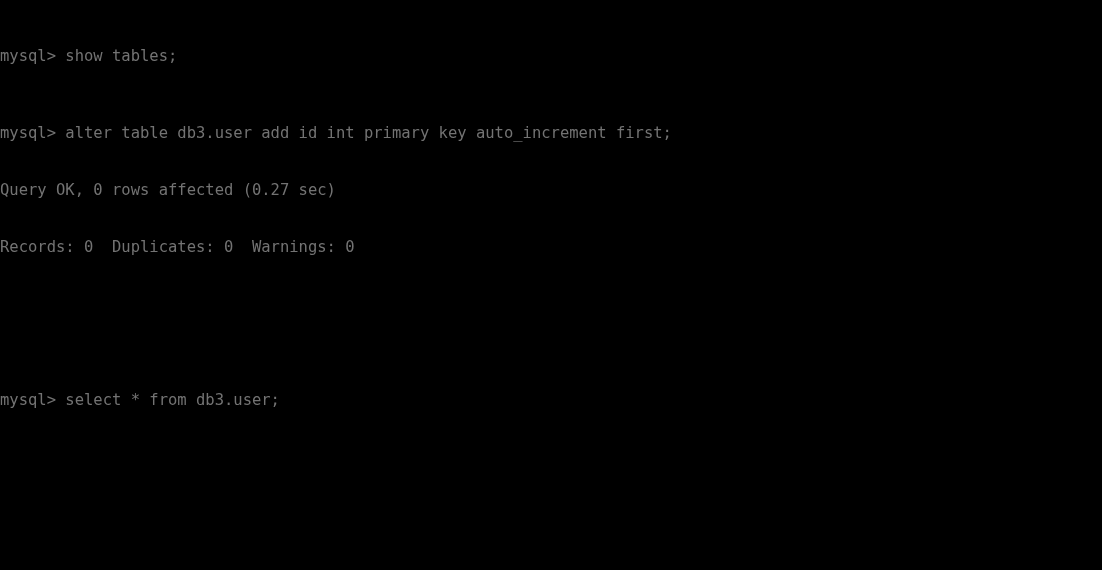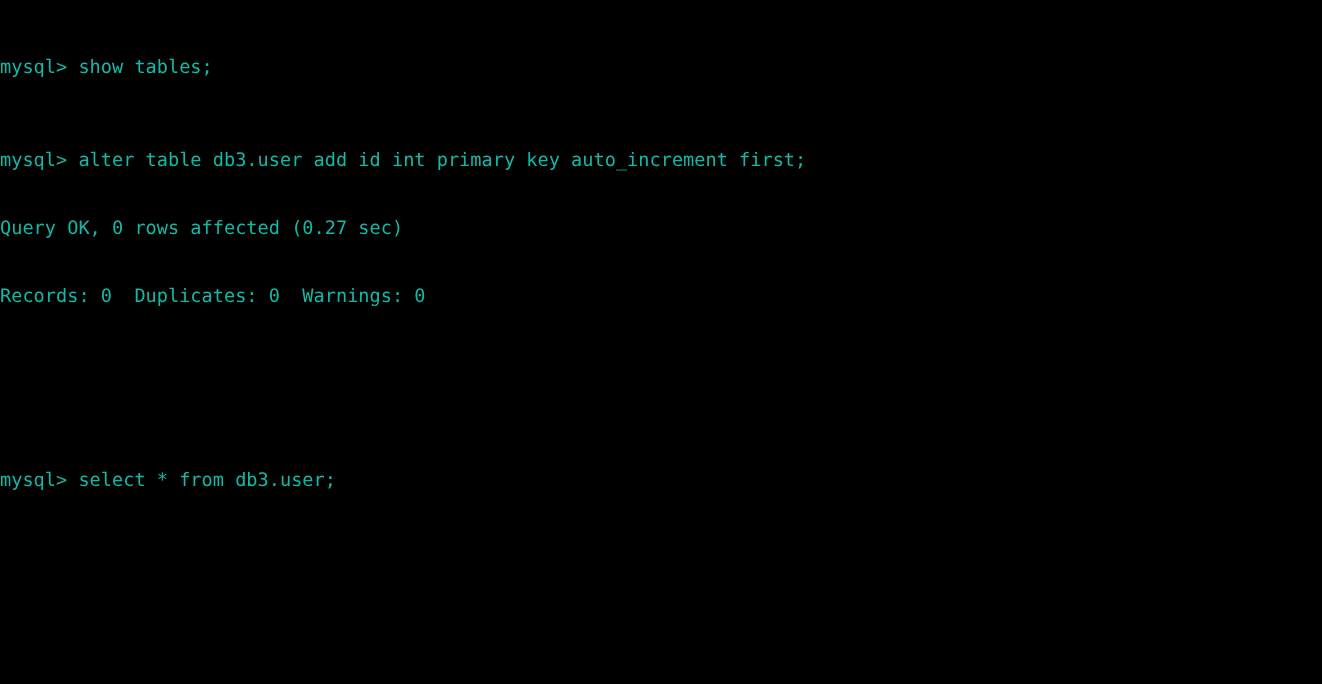--- a/index.html
+++ b/index.html
@@ -7,21 +7,21 @@
     padding: 0;
     background: #000000;
     width: 1102px;
     height: 570px;
     overflow: hidden;
   }
   #terminal {
     width: 1102px;
     height: 449px;
     background: #000000;
-    color: #14b8a6;
+    color: #737373;
     font-family: "DejaVu Sans Mono", "Liberation Mono", monospace;
     font-size: 15.5px;
     line-height: 19.1px;
     letter-spacing: 0px;
     white-space: pre;
     overflow: hidden;
     position: relative;
   }
   #terminal-inner {
     position: absolute;

